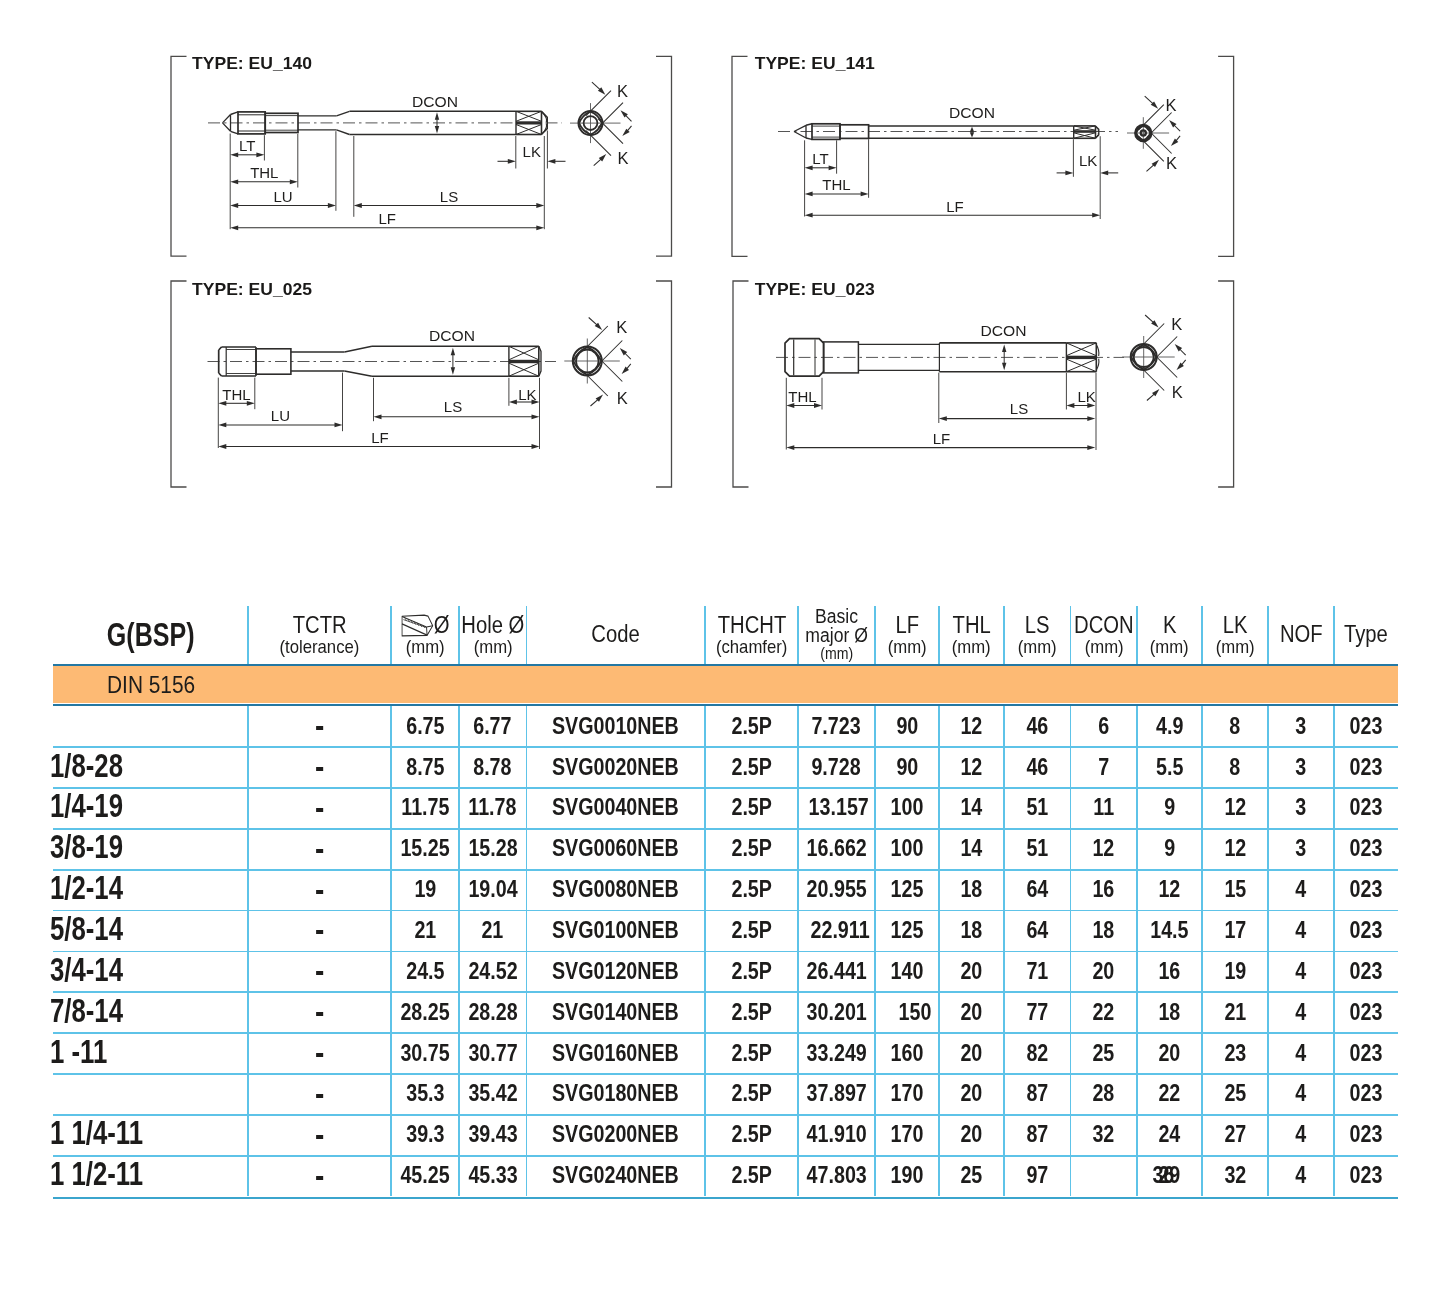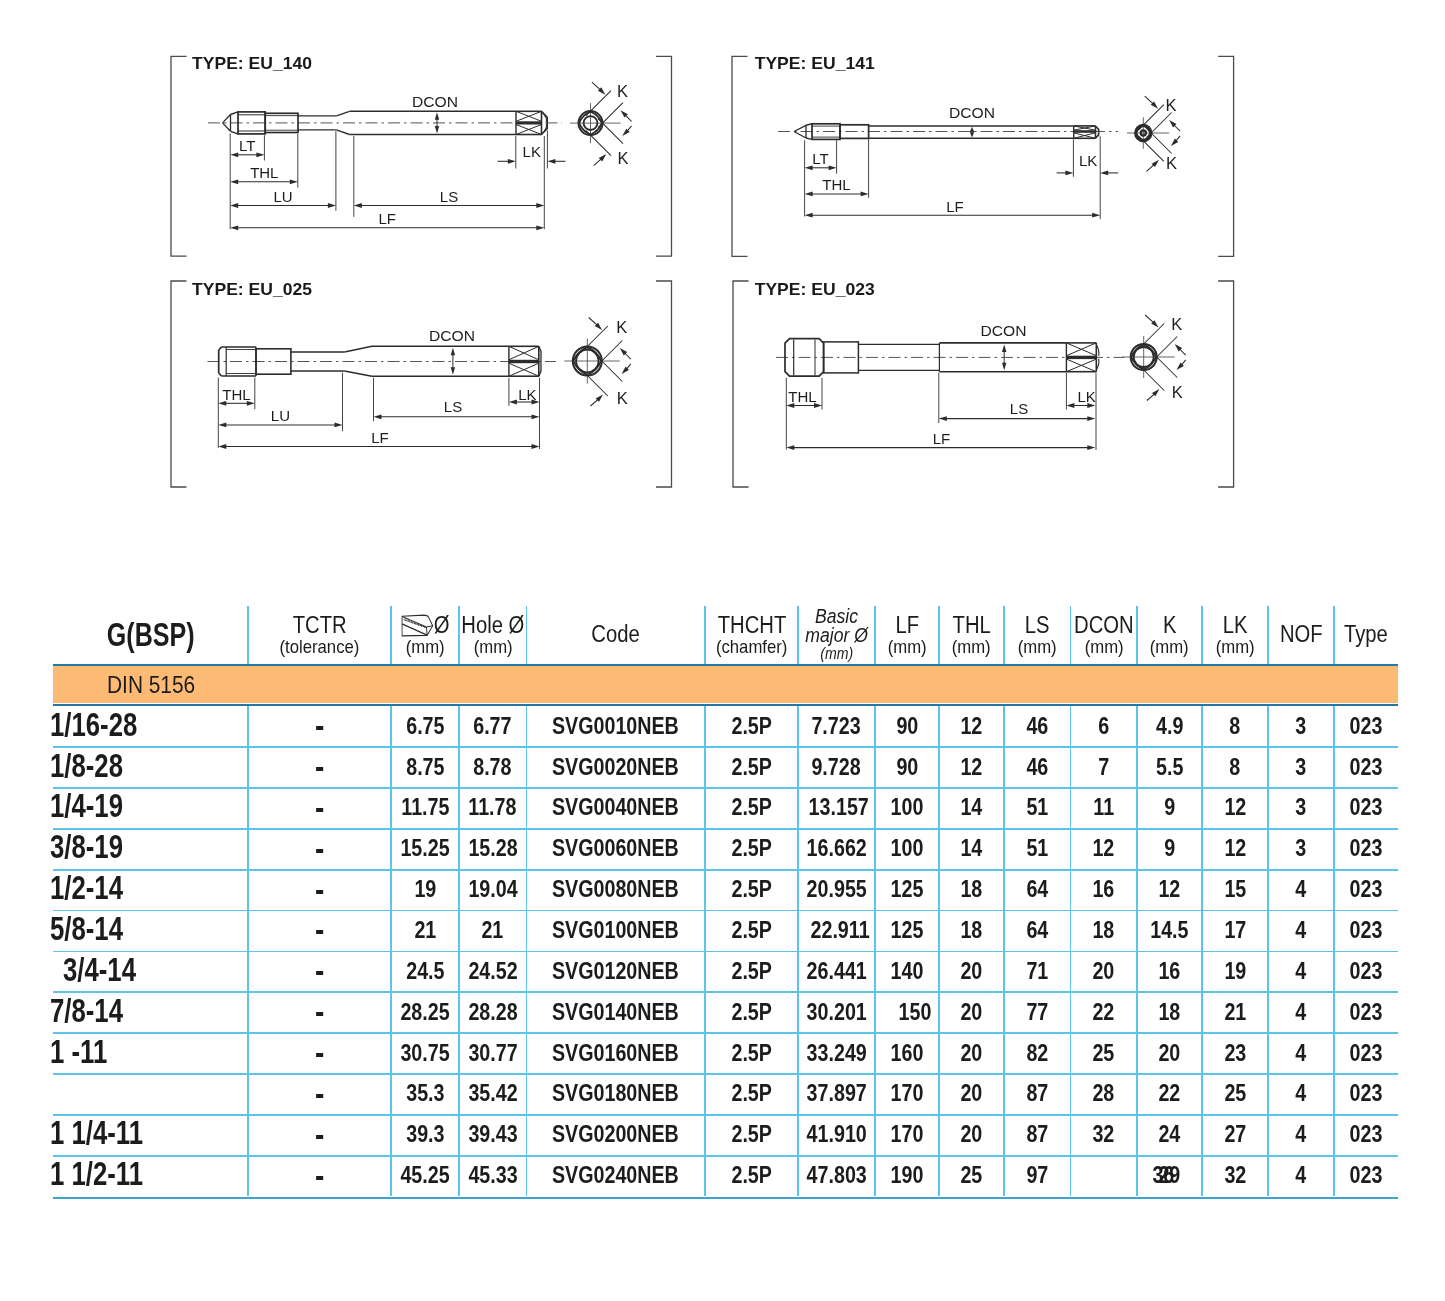--- a/index.html
+++ b/index.html
@@ -355,21 +355,21 @@
         <span class="h1">Hole Ø</span>
         <span class="h2">(mm)</span>
       </div>
 <div class="hc" style="left:473.5px;width:178.5px;">
         <span class="h1">Code</span>
       </div>
 <div class="hc" style="left:652px;width:93px;">
         <span class="h1">THCHT</span>
         <span class="h2">(chamfer)</span>
       </div>
-<div class="hc" style="left:745px;width:77px;font-style:italic;">
+<div class="hc" style="left:745px;width:77px;">
         <span class="h3">Basic</span>
         <span class="h3">major Ø</span>
         <span class="h4">(mm)</span>
       </div>
 <div class="hc" style="left:822px;width:64px;">
         <span class="h1">LF</span>
         <span class="h2">(mm)</span>
       </div>
 <div class="hc" style="left:886px;width:65px;">
         <span class="h1">THL</span>
@@ -435,23 +435,20 @@
 <div class="hl" style="top:268.8px;height:1.8px;background:#5ec3e8"></div>
 <div class="hl" style="top:309.65000000000003px;height:1.8px;background:#5ec3e8"></div>
 <div class="hl" style="top:350.50000000000006px;height:1.8px;background:#5ec3e8"></div>
 <div class="hl" style="top:391.35px;height:1.8px;background:#5ec3e8"></div>
 <div class="hl" style="top:432.20000000000005px;height:1.8px;background:#5ec3e8"></div>
 <div class="hl" style="top:473.05000000000007px;height:1.8px;background:#5ec3e8"></div>
 <div class="hl" style="top:513.9px;height:1.8px;background:#5ec3e8"></div>
 <div class="hl" style="top:554.75px;height:1.8px;background:#5ec3e8"></div>
 <div class="hl" style="top:596.5px;height:2px;background:#3ba5cd"></div>
 <div style="position:absolute;top:106.3px;height:40.85px;width:100%">
-<div class="dc dc0" style="left:0px;width:195px">
-        <span class="b32">1/16-28</span>
-      </div>
 <div class="dc" style="left:195px;width:143px">
         <span class="b24" style="font-size:34px">-</span>
       </div>
 <div class="dc" style="left:338px;width:68px">
         <span class="b24">6.75</span>
       </div>
 <div class="dc" style="left:406px;width:67.5px">
         <span class="b24">6.77</span>
       </div>
 <div class="dc" style="left:473.5px;width:178.5px">
@@ -717,21 +714,21 @@
         <span class="b24">17</span>
       </div>
 <div class="dc" style="left:1215px;width:66px">
         <span class="b24">4</span>
       </div>
 <div class="dc" style="left:1281px;width:64px">
         <span class="b24">023</span>
       </div>
 </div>
 <div style="position:absolute;top:351.40000000000003px;height:40.85px;width:100%">
-<div class="dc dc0" style="left:13px;width:195px">
+<div class="dc dc0" style="left:0px;width:195px">
         <span class="b32">3/4-14</span>
       </div>
 <div class="dc" style="left:195px;width:143px">
         <span class="b24" style="font-size:34px">-</span>
       </div>
 <div class="dc" style="left:338px;width:68px">
         <span class="b24">24.5</span>
       </div>
 <div class="dc" style="left:406px;width:67.5px">
         <span class="b24">24.52</span>

